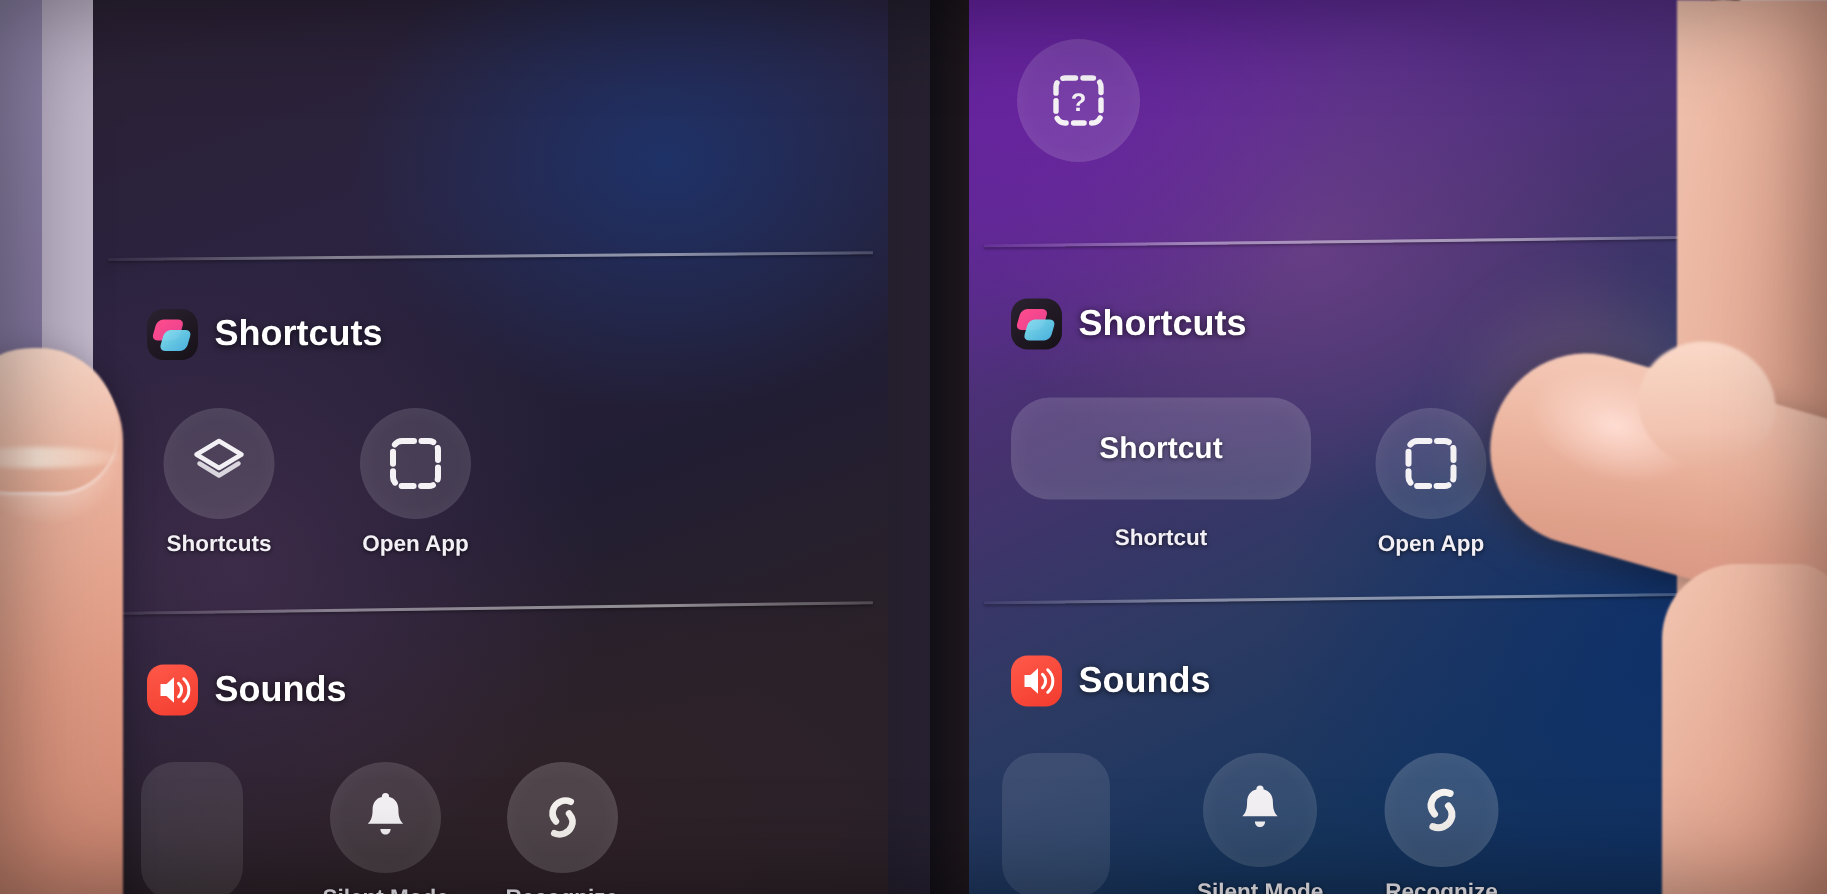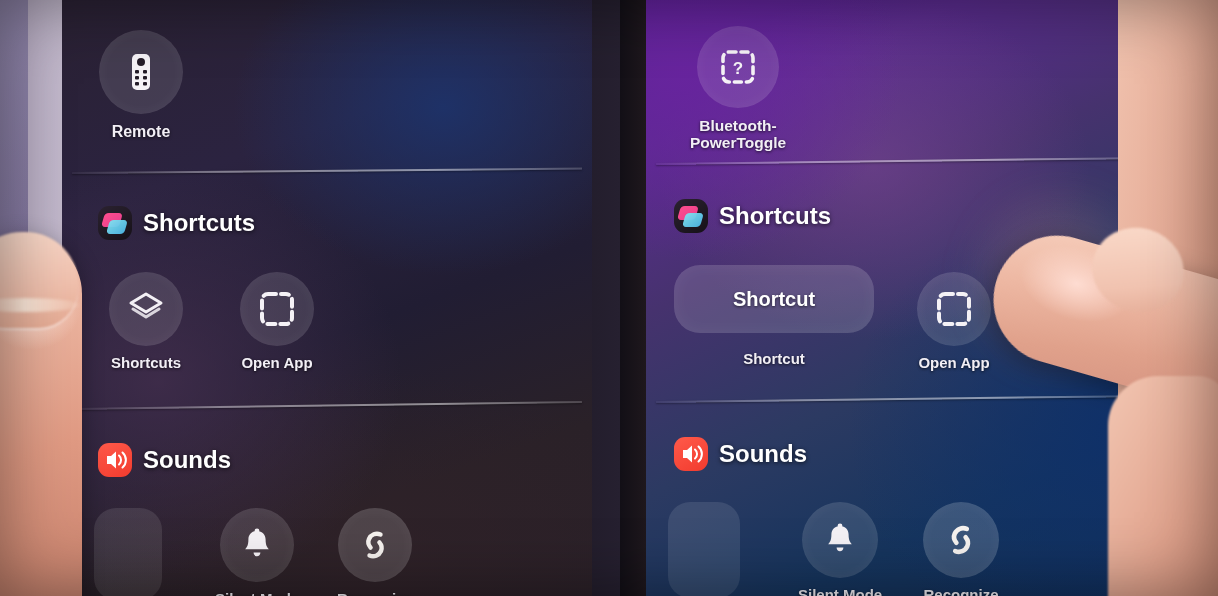--- a/index.html
+++ b/index.html
@@ -196,35 +196,20 @@
   <div class="backdrop"></div>
   <div class="backdrop-top"></div>
 
   <div class="phone phone-left">
     <div class="bezel"></div>
     <div class="glass-edge"></div>
   </div>
 
   <div class="screen-left">
 
-    <div class="tile" style="left:37px;top:30px;">
-      <div class="circ" style="width:84px;height:84px;">
-        <svg width="26" height="38" viewBox="0 0 26 38">
-          <rect x="4" y="1" width="18" height="36" rx="5" fill="#f5f2f6"></rect>
-          <circle cx="13" cy="9" r="4" fill="#241c28"></circle>
-          <rect x="7" y="17" width="4" height="3.4" rx="1" fill="#241c28"></rect>
-          <rect x="15" y="17" width="4" height="3.4" rx="1" fill="#241c28"></rect>
-          <rect x="7" y="23" width="4" height="3.4" rx="1" fill="#241c28"></rect>
-          <rect x="15" y="23" width="4" height="3.4" rx="1" fill="#241c28"></rect>
-          <rect x="7" y="29" width="4" height="3.4" rx="1" fill="#241c28"></rect>
-          <rect x="15" y="29" width="4" height="3.4" rx="1" fill="#241c28"></rect>
-        </svg>
-      </div>
-      <div class="tile-label" style="font-size:16px;">Remote</div>
-    </div>
 
     <div class="divider" style="top:172px;left:10px;right:10px;transform:rotate(-0.5deg);"></div>
 
     <div class="sec-head" style="left:36px;top:206px;">
       <div class="app-icon ico-shortcuts" style="width:34px;height:34px;">
         <div class="s1"></div>
           <div class="s2"></div>
       </div>
       <div class="sec-title" style="font-size:24px;">Shortcuts</div>
     </div>
@@ -293,24 +278,20 @@
   <div class="screen-right">
     <div class="rt-warm"></div>
 
     <div class="tile" style="left:32px;top:26px;">
       <div class="circ" style="width:82px;height:82px;">
         <svg width="40" height="40" viewBox="0 0 40 40">
           <rect x="5" y="5" width="30" height="30" rx="6" fill="none" stroke="#f5f2f6" stroke-width="3.6" stroke-linecap="round" stroke-dasharray="7 5"></rect>
           <text x="20" y="27" font-size="17" font-weight="bold" text-anchor="middle" fill="#f5f2f6" font-family="Liberation Sans, sans-serif">?</text>
         </svg>
       </div>
-      <div class="tile-label" style="font-size:15.5px;width:120px;">
-        <span>Bluetooth-</span><br>
-        <span>PowerToggle</span>
-      </div>
     </div>
 
     <div class="divider" style="top:163px;left:10px;right:8px;transform:rotate(-0.7deg);"></div>
 
     <div class="sec-head" style="left:28px;top:199px;">
       <div class="app-icon ico-shortcuts" style="width:34px;height:34px;">
         <div class="s1"></div>
           <div class="s2"></div>
       </div>
       <div class="sec-title" style="font-size:24px;">Shortcuts</div>

